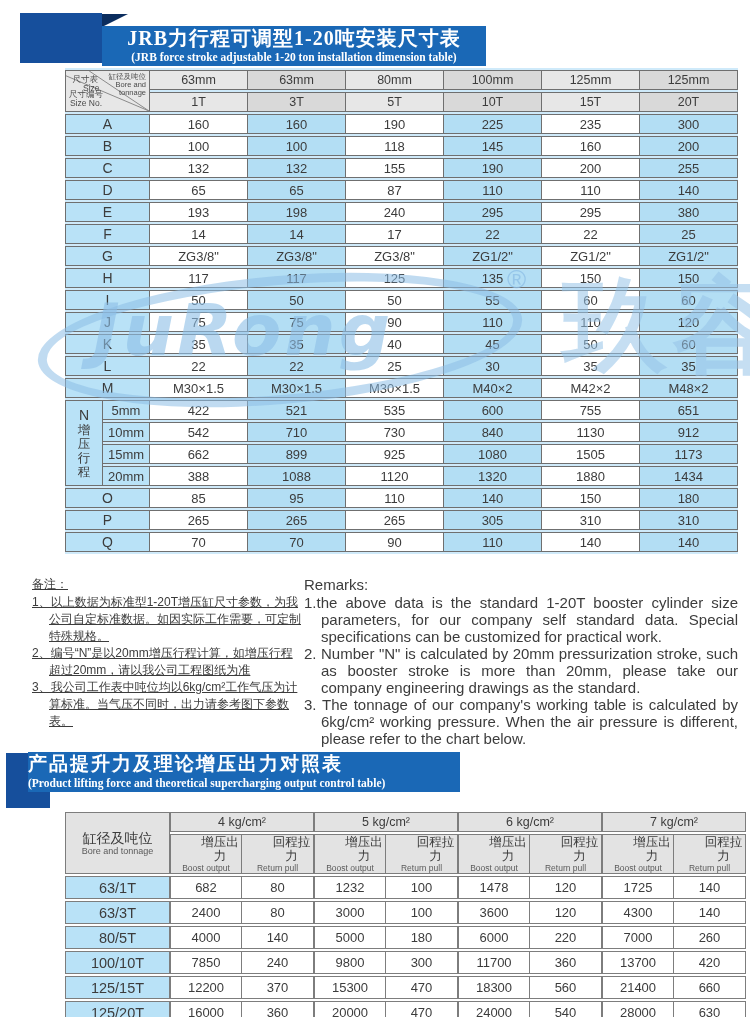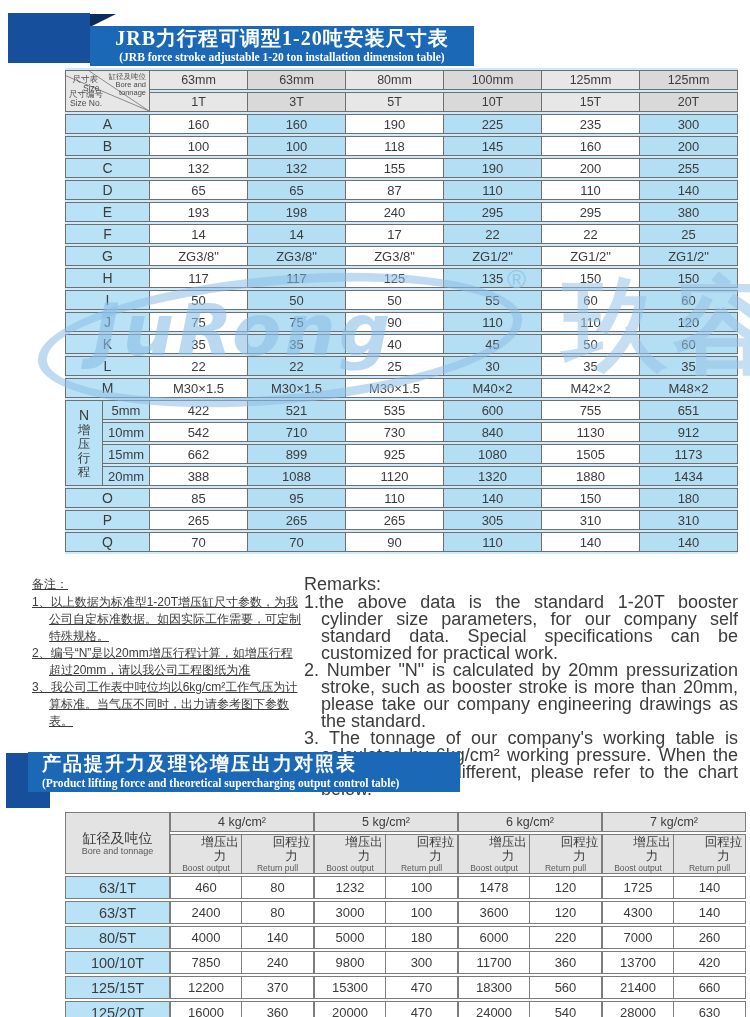--- a/index.html
+++ b/index.html
@@ -4,30 +4,30 @@
 <style>
   html,body { margin:0; padding:0; }
   body {
     width:750px; height:1017px; background:#ffffff; position:relative;
     font-family:"Liberation Sans", sans-serif; color:#3c3c3c; overflow:hidden;
   }
   .page { position:absolute; inset:0; }
 
   
   .banner { position:absolute; left:0; }
-  #banner1 { top:12px; width:692px; height:54px; }
+  #banner1 { top:12px; width:692px; height:54px;margin-left:12px; }
   #banner2 { top:748px; width:750px; height:62px; }
   .b-square { position:absolute; background:#164f9c; }
   #banner1 .b-square { left:8px; top:1px; width:82px; height:50px; }
   #banner2 .b-square { left:6px; top:5px; width:44px; height:55px; }
   .b-tri { position:absolute; width:0; height:0; border-top:13px solid #0b2d5e; border-right:26px solid transparent; }
   #banner1 .b-tri { left:90px; top:2px; }
   .b-bar { position:absolute; background:#1a68b6; color:#ffffff; z-index:2; }
   #banner1 .b-bar { left:90px; top:14px; width:384px; height:40px; text-align:center; }
-  #banner2 .b-bar { left:28px; top:4px; width:432px; height:40px; text-align:left; padding-left:14px; box-sizing:border-box; }
+  #banner2 .b-bar { left:28px; top:4px; width:432px; height:40px; text-align:left; box-sizing:border-box; }
   .b-zh { font-family:"Liberation Serif", serif; font-weight:bold; font-size:20px; line-height:24px; letter-spacing:1px; white-space:nowrap; }
   #banner2 .b-zh { font-size:19px; letter-spacing:2px; }
   .b-en { font-family:"Liberation Serif", serif; font-weight:bold; font-size:11.5px; line-height:14px; white-space:nowrap; }
 
   
   #table1 { position:absolute; left:65px; top:68px; border-collapse:separate; border-spacing:0 2px; background:#cfeafa; }
   #table1 th, #table1 td {
     border:1px solid #6f6f6f; border-left:none; padding:0 2px;
     text-align:center; vertical-align:middle; font-weight:normal;
   }
@@ -45,21 +45,21 @@
   .cn-size .en { padding-left:12px; }
   .cn-bore { right:3px; top:2px; text-align:right; font-size:7.5px; line-height:8px; }
   .cn-no { left:3px; bottom:3px;margin-top:44px; }
   .ncell { padding:0; }
   .nlab { font-size:14px; line-height:15px; }
   .nvert { width:14px; margin:0 auto; word-break:break-all; font-size:12.5px; line-height:14px; }
 
   
   #remarks { position:absolute; left:32px; top:576px; width:706px; display:flex; }
   .rem-zh { width:272px; font-size:12px; line-height:17px;text-decoration:underline; }
-  .rem-en { width:434px; margin-left:0; font-size:18px; line-height:17px; text-align:justify; }
+  .rem-en { width:434px; margin-left:0; font-size:15px; line-height:17px; text-align:justify; }
   .rem-title { margin-bottom:1px; }
   .rem-item { padding-left:17px; text-indent:-17px; }
 
   
   #table2 { position:absolute; left:65px; top:810px; border-collapse:separate; border-spacing:0 2px; background:#ffffff; }
   #table2 th, #table2 td {
     border:1px solid #7d7d7d; border-left:none; padding:0 2px;
     text-align:center; vertical-align:middle; font-weight:normal;
   }
   #table2 .first, #table2 .secL { border-left:1px solid #7d7d7d; }
@@ -418,21 +418,21 @@
         </th>
         <th class="subth">
           <div class="sub-zh">回程拉力</div>
             <div class="sub-en">Return pull</div>
         </th>
       </tr>
     </thead>
     <tbody id="t2-body">
         <tr>
           <td class="lbl first">63/1T</td>
-          <td class="d secL">460</td>
+          <td class="d secL">682</td>
           <td class="d">80</td>
           <td class="d secL">1232</td>
           <td class="d">100</td>
           <td class="d secL">1478</td>
           <td class="d">120</td>
           <td class="d secL">1725</td>
           <td class="d">140</td>
         </tr>
         <tr>
           <td class="lbl first">63/3T</td>

